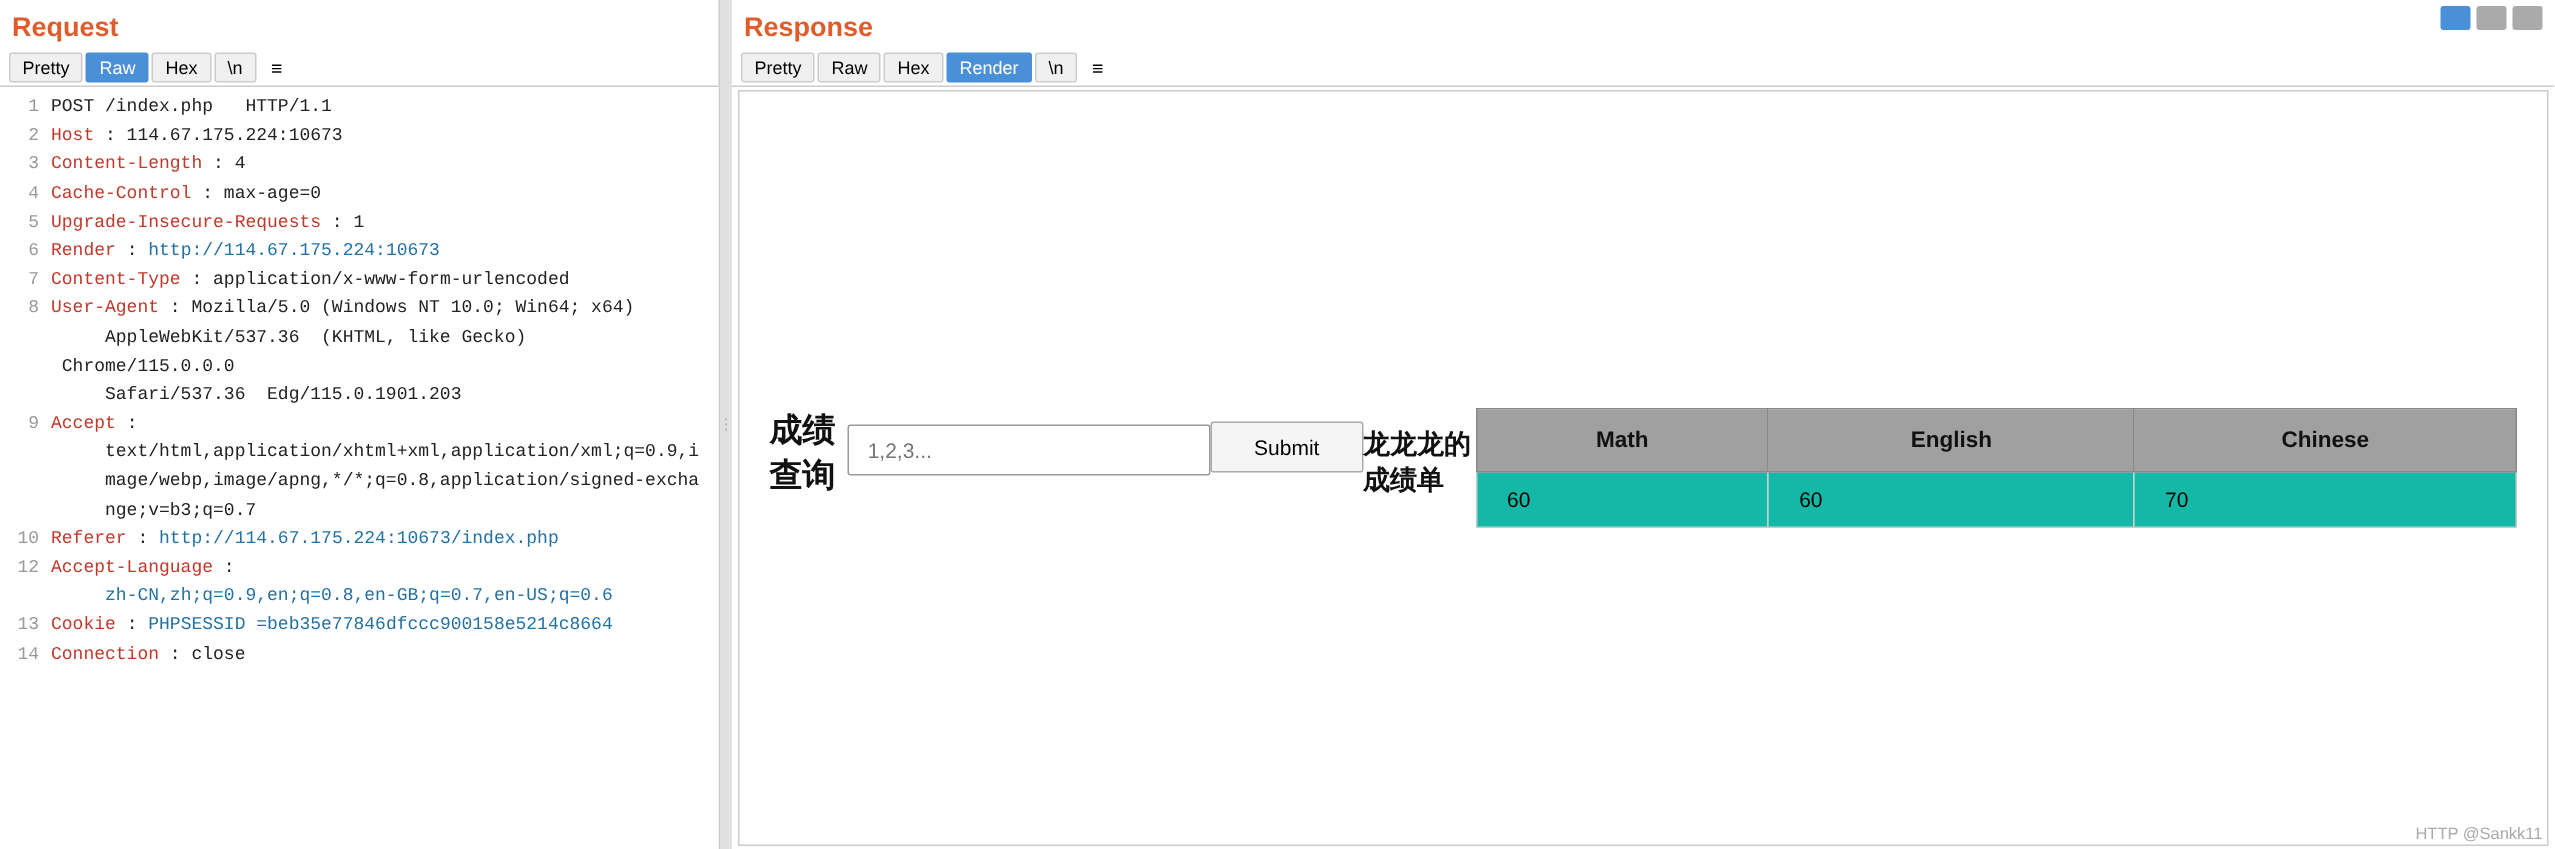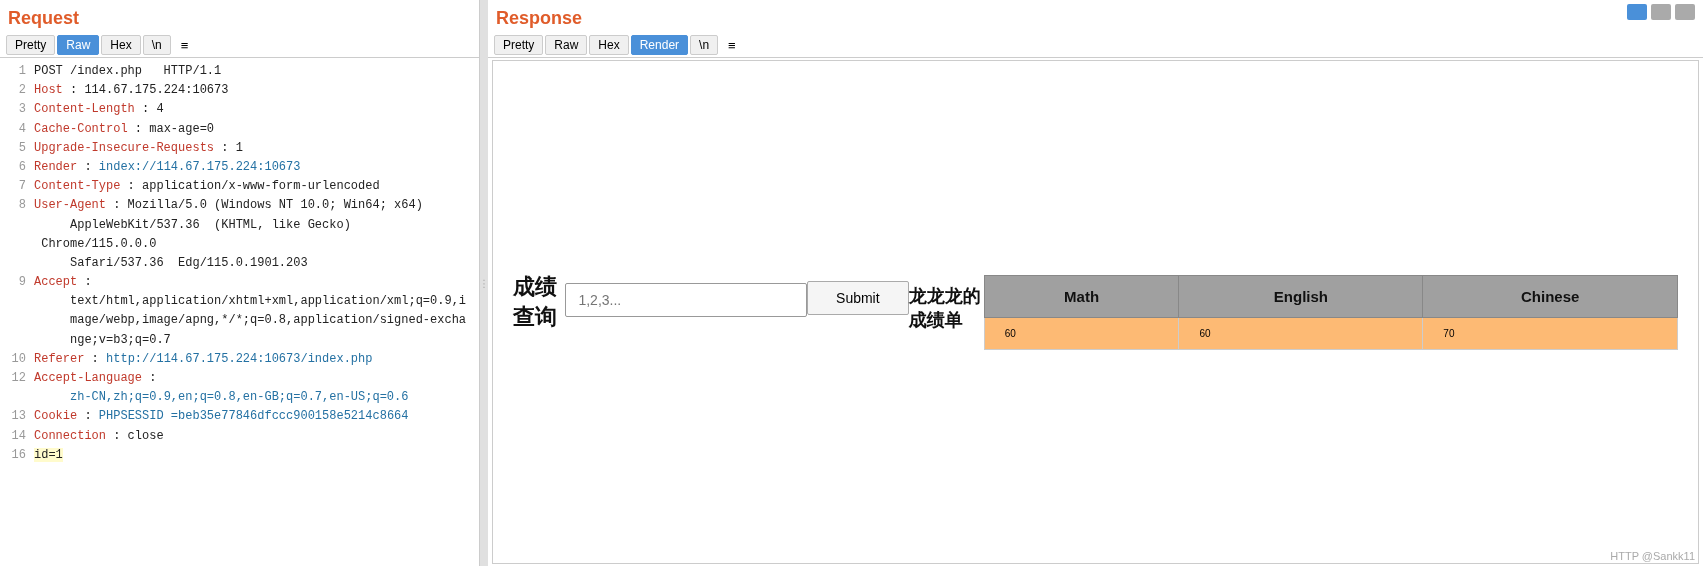--- a/index.html
+++ b/index.html
@@ -146,23 +146,23 @@
       color: #111;
       padding: 12px 20px;
       font-size: 15px;
       font-weight: bold;
       border: 1px solid #888;
       text-align: center;
     }
 
     .score-table td {
       padding: 10px 20px;
-      font-size: 10px;
+      font-size: 14px;
       border: 1px solid #ccc;
-      background: #fdba74;
+      background: #14b8a6;
     }
 
     .divider-handle {
       width: 8px;
       background: #e0e0e0;
       cursor: col-resize;
       display: flex;
       align-items: center;
       justify-content: center;
       color: #aaa;
@@ -223,21 +223,21 @@
     <div class="code-line">
       <span class="line-num">4</span>
       <span class="line-content"><span class="key">Cache-Control</span> : max-age=0</span>
     </div>
     <div class="code-line">
       <span class="line-num">5</span>
       <span class="line-content"><span class="key">Upgrade-Insecure-Requests</span> : 1</span>
     </div>
     <div class="code-line">
       <span class="line-num">6</span>
-      <span class="line-content"><span class="key">Render</span> : <span class="val">index://114.67.175.224:10673</span></span>
+      <span class="line-content"><span class="key">Render</span> : <span class="val">http://114.67.175.224:10673</span></span>
     </div>
     <div class="code-line">
       <span class="line-num">7</span>
       <span class="line-content"><span class="key">Content-Type</span> : application/x-www-form-urlencoded</span>
     </div>
     <div class="code-line">
       <span class="line-num">8</span>
       <span class="line-content"><span class="key">User-Agent</span> : Mozilla/5.0 (Windows NT 10.0; Win64; x64)<br>&nbsp;&nbsp;&nbsp;&nbsp;&nbsp;AppleWebKit/537.36 &nbsp;(KHTML, like Gecko) &nbsp;Chrome/115.0.0.0<br>&nbsp;&nbsp;&nbsp;&nbsp;&nbsp;Safari/537.36 &nbsp;Edg/115.0.1901.203</span>
     </div>
     <div class="code-line">
@@ -252,24 +252,20 @@
       <span class="line-num">12</span>
       <span class="line-content"><span class="key">Accept-Language</span> :<br>&nbsp;&nbsp;&nbsp;&nbsp;&nbsp;<span class="val">zh-CN,zh;q=0.9,en;q=0.8,en-GB;q=0.7,en-US;q=0.6</span></span>
     </div>
     <div class="code-line">
       <span class="line-num">13</span>
       <span class="line-content"><span class="key">Cookie</span> : <span class="val">PHPSESSID =beb35e77846dfccc900158e5214c8664</span></span>
     </div>
     <div class="code-line">
       <span class="line-num">14</span>
       <span class="line-content"><span class="key">Connection</span> : close</span>
-    </div>
-    <div class="code-line">
-      <span class="line-num">16</span>
-      <span class="line-content"><span class="highlight">id=1</span></span>
     </div>
   </div>
 </div>
 
 <div class="divider-handle">⋮</div>
 
 <div class="right-panel" style="position:relative;">
   <div class="panel-title">Response</div>
   <div class="tab-bar">
     <button class="tab-btn">Pretty</button>

